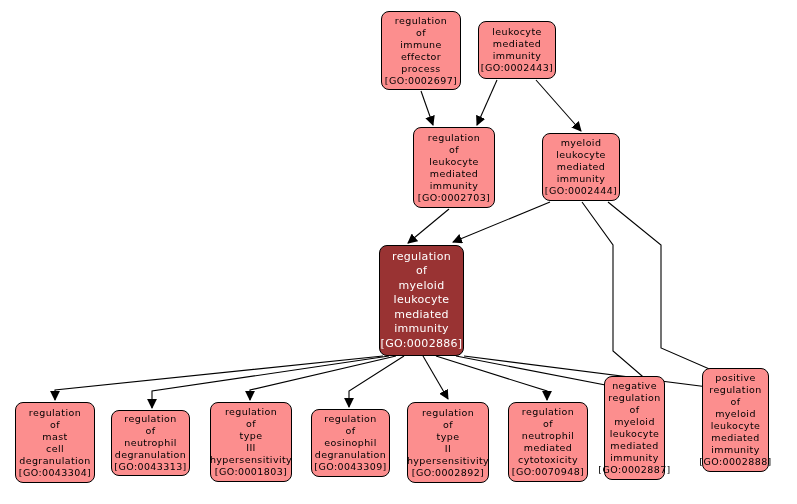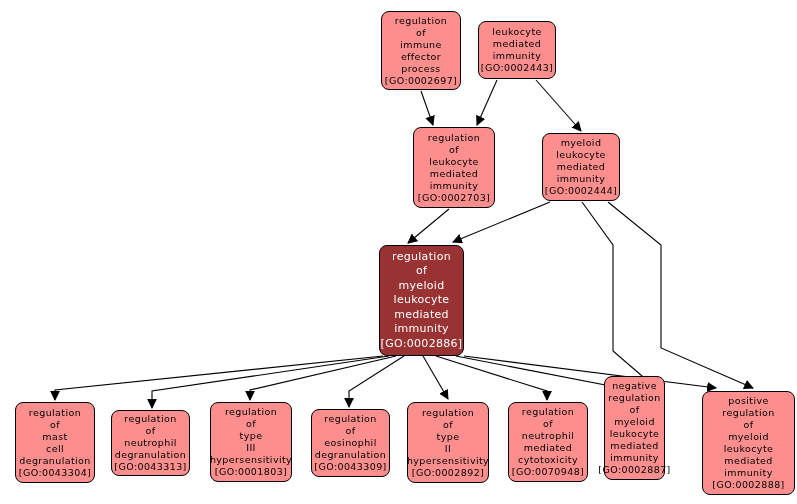--- a/index.html
+++ b/index.html
@@ -53,21 +53,21 @@
   #n2  { left: 413px; top: 127px; width: 82px; height: 81px; }  
   #n3  { left: 542px; top: 133px; width: 78px; height: 68px; }  
   #n4  { left: 379px; top: 245px; width: 85px; height: 111px; } 
   #n5  { left: 15px;  top: 402px; width: 80px; height: 81px; }  
   #n6  { left: 111px; top: 410px; width: 79px; height: 66px; }  
   #n7  { left: 210px; top: 402px; width: 82px; height: 80px; }  
   #n8  { left: 311px; top: 409px; width: 79px; height: 68px; }  
   #n9  { left: 407px; top: 402px; width: 82px; height: 81px; }  
   #n10 { left: 508px; top: 402px; width: 80px; height: 80px; }  
   #n11 { left: 604px; top: 376px; width: 61px; height: 104px; } 
-  #n12 { left: 702px; top: 391px; width: 93px; height: 104px; } 
+  #n12 { left: 702px; top: 368px; width: 67px; height: 104px; } 
   .edge {
     fill: none;
     stroke: #000000;
     stroke-width: 1.1px;
   }
 </style>
 </head>
 <body>
 
 <div id="canvas">

